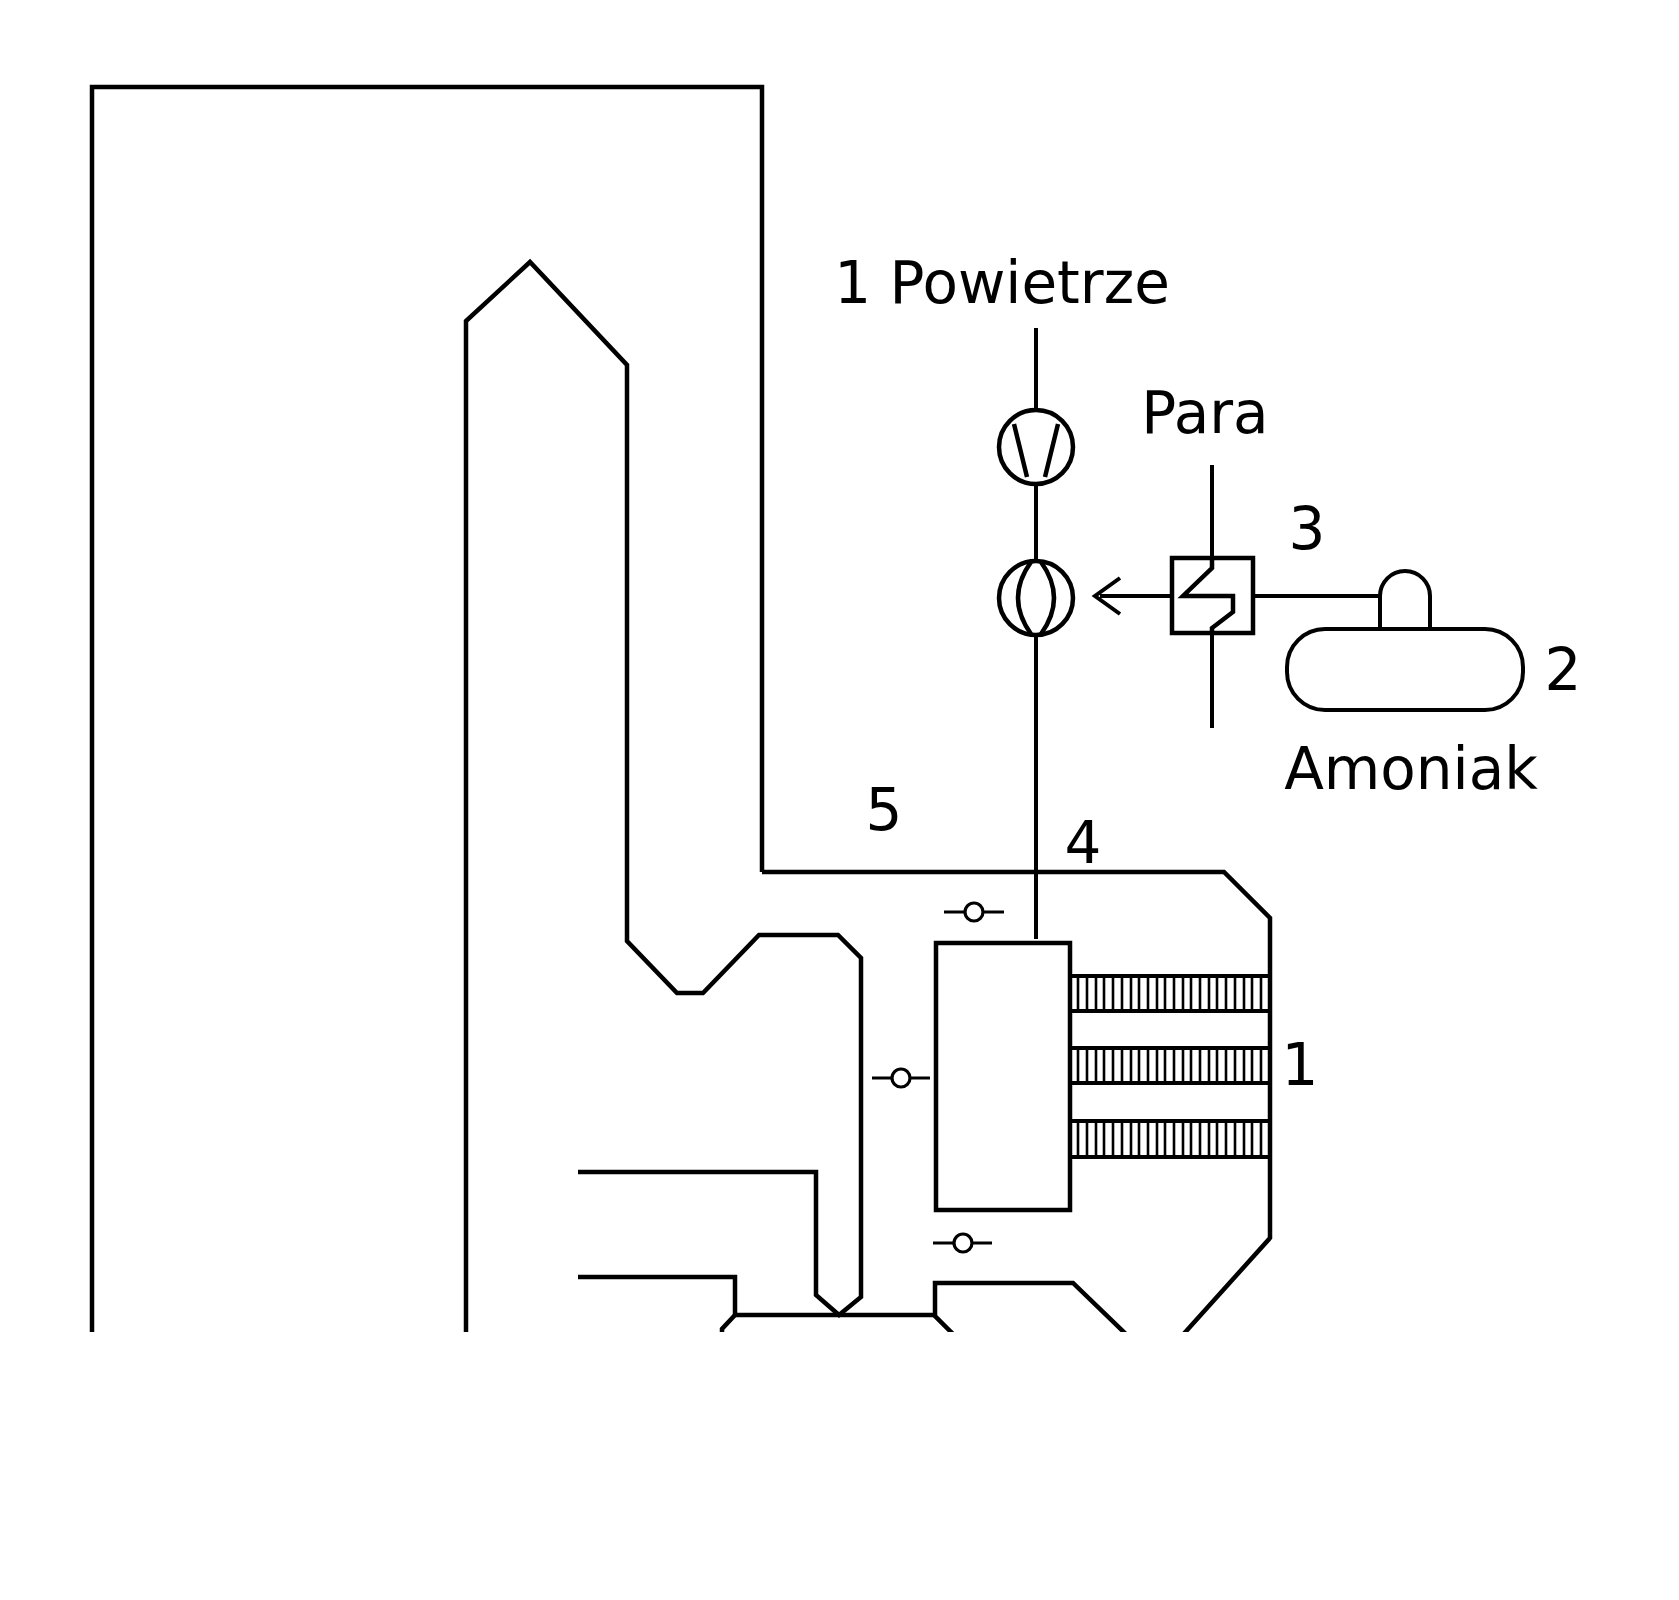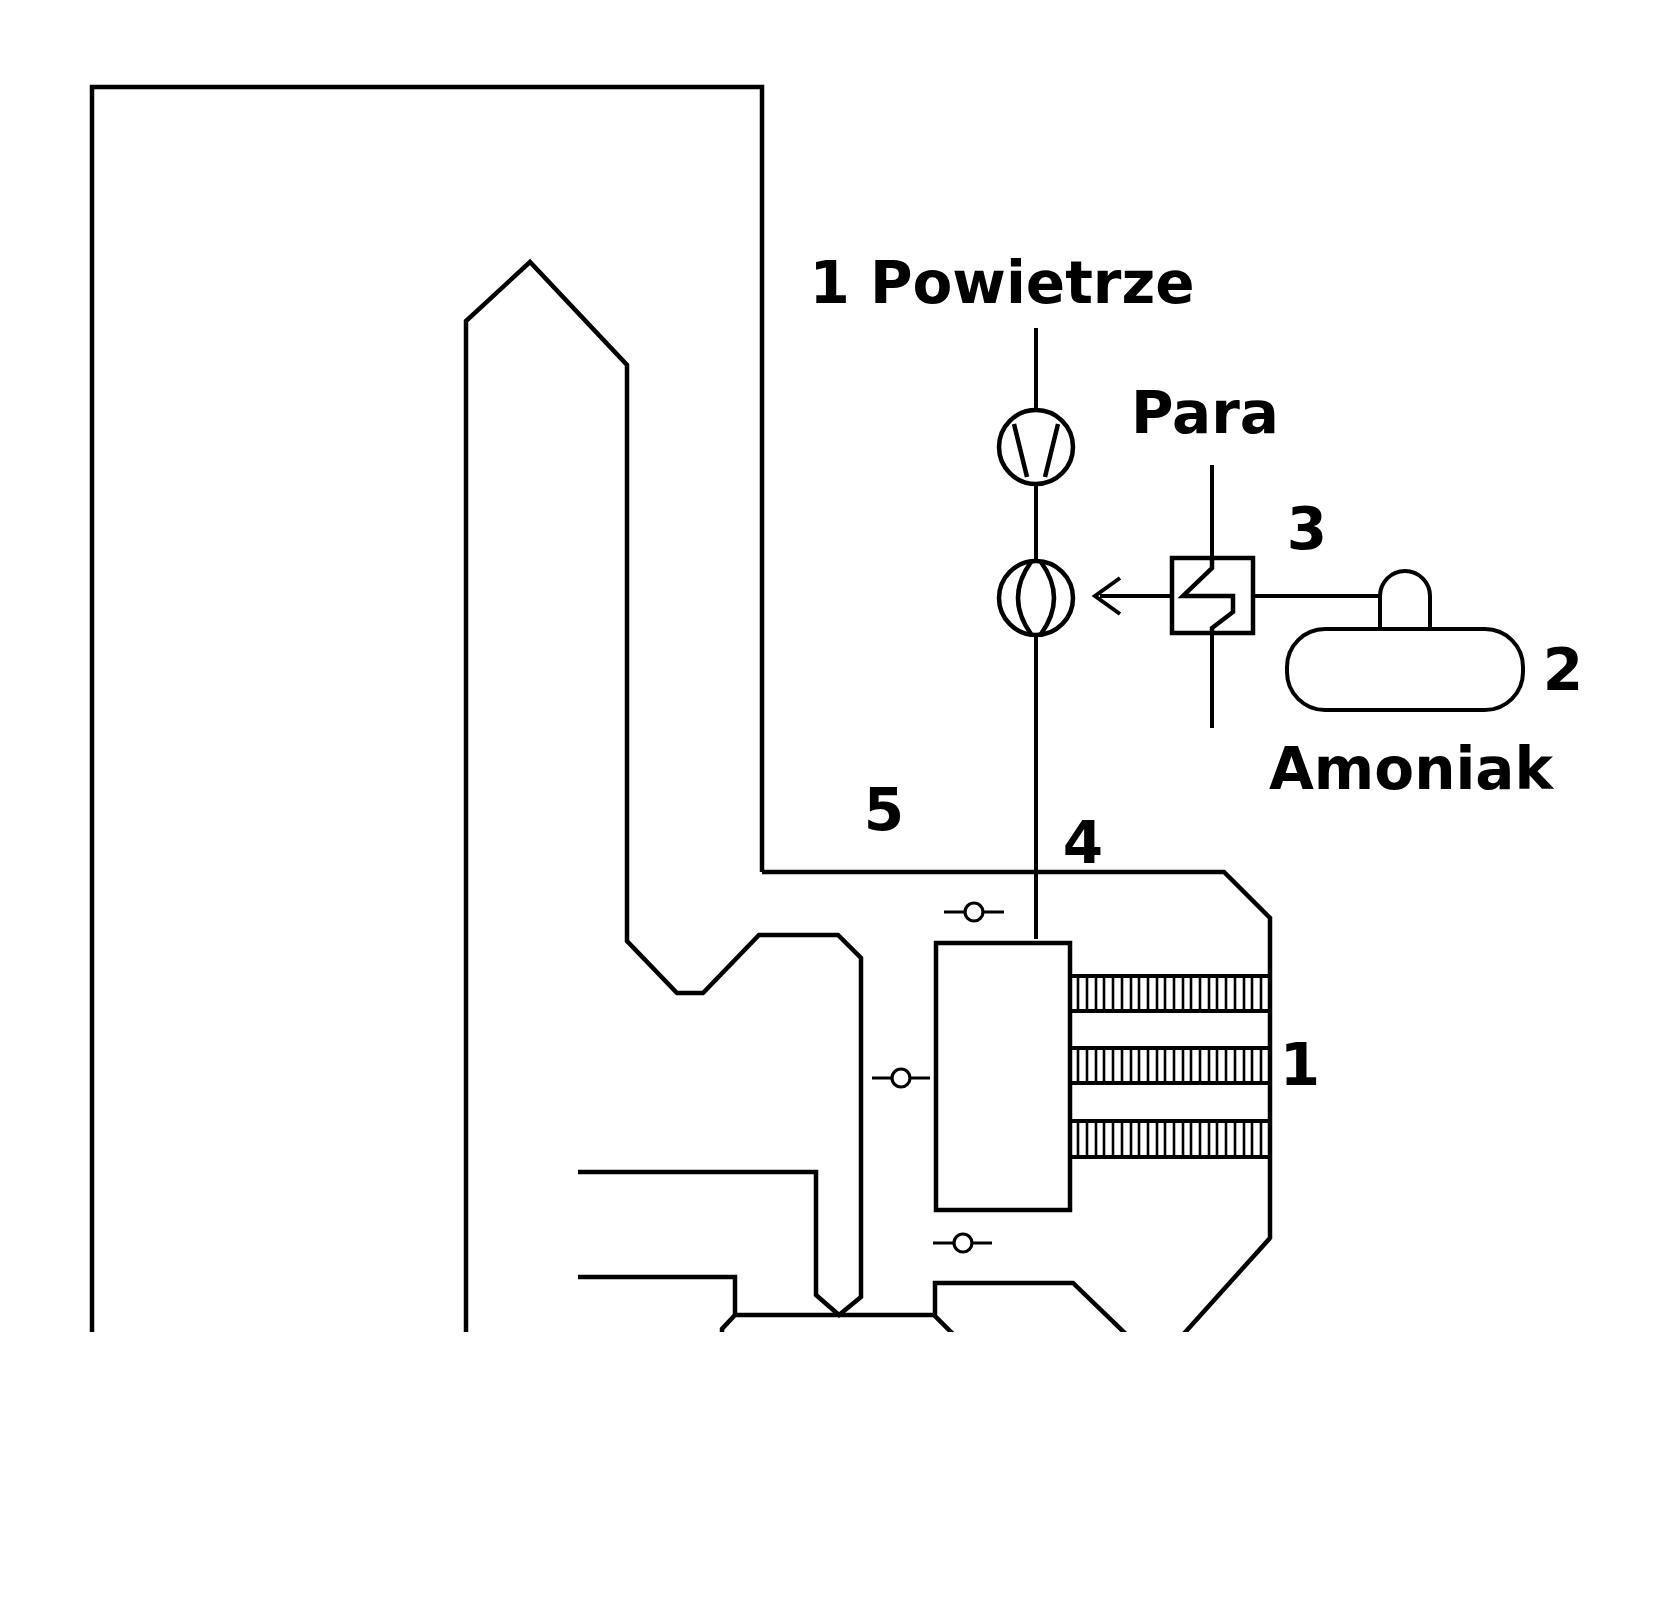--- a/index.html
+++ b/index.html
@@ -7,21 +7,20 @@
     padding: 0;
     background: #ffffff;
     font-family: "DejaVu Sans", "Liberation Sans", sans-serif;
   }
   .stage {
     position: relative;
     width: 1679px;
     height: 1332px;
     background: #ffffff;
     overflow: hidden;
-    font-weight: bold;
   }
   svg { display: block; }
   .outline  { fill: none; stroke: #000000; stroke-width: 4.5; stroke-linejoin: miter; }
   .thin     { fill: none; stroke: #000000; stroke-width: 4;   }
   .hatch    { fill: none; stroke: #000000; stroke-width: 2.6; }
   .damper-line   { fill: none; stroke: #000000; stroke-width: 3; }
   .damper-circle { fill: #ffffff; stroke: #000000; stroke-width: 3.2; }
   .symbol   { fill: none; stroke: #000000; stroke-width: 4.5; }
   .lbl {
     fill: #000000;

